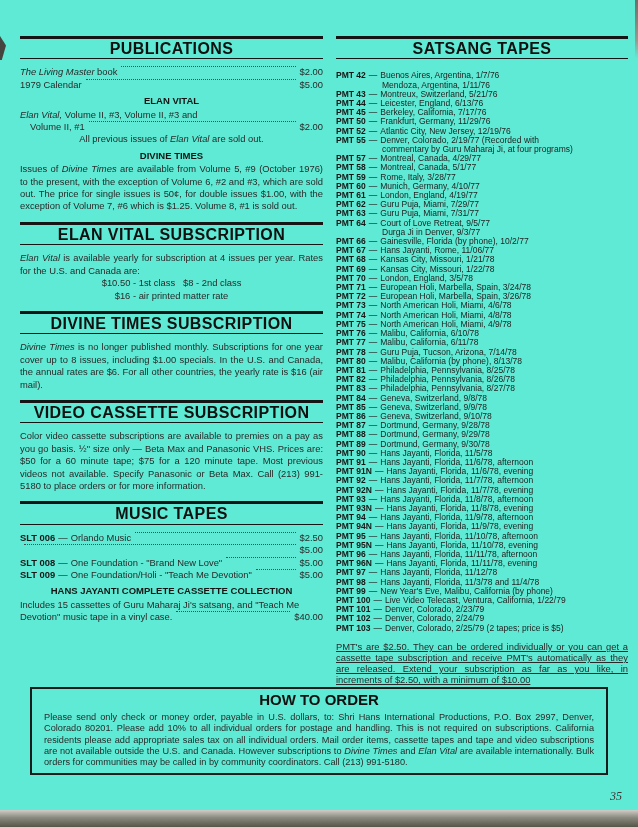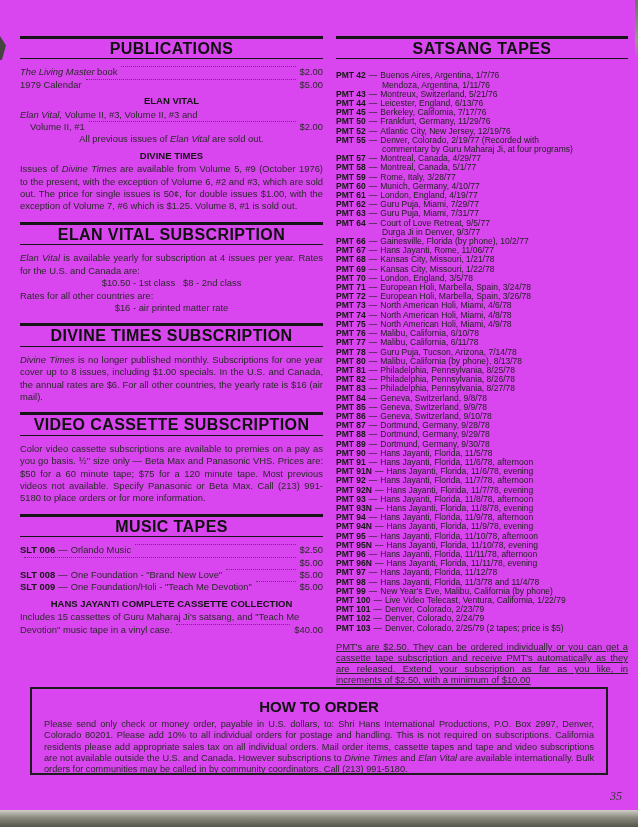--- a/index.html
+++ b/index.html
@@ -1,19 +1,19 @@
 <!DOCTYPE html>
 <html><head>
 <meta charset="utf-8">
 <style>
   * { margin:0; padding:0; box-sizing:border-box; }
   html,body { background:#b8b6b0; }
   .page {
     position:relative; width:638px; height:827px; overflow:hidden;
-    background:#d946ef;
+    background:#5eead4;
     font-family:"Liberation Sans", sans-serif;
     color:#2a2a2a;
   }
   .col { position:absolute; top:36px; }
   .col-left  { left:20px;  width:303px; font-size:9.4px; line-height:12.4px; }
   .col-right { left:336px; width:292px; font-size:9.4px; line-height:12.4px; }
 
   .sec { margin-bottom:9px; }
   .sec-head { margin-bottom:7px; }
   .rule-d { height:3px; border-top:2px solid #151515; border-bottom:1px solid #151515; }
@@ -33,21 +33,21 @@
   .dash { margin:0 3px; }
 
   .pmt-list { margin-top:12px; font-size:8.5px; line-height:9.2px; color:#232323; }
   .pmt-l1 { white-space:nowrap; }
   .code { font-weight:700; color:#161616; }
   .pmt-l2 { padding-left:46px; white-space:nowrap; }
   .pmt-note { margin-top:8px; font-size:9.4px; line-height:11.2px;text-decoration:underline; }
 
   .order-box {
     position:absolute; left:30px; top:687px; width:578px; height:88px;
-    border:2px solid #1c1c1c; padding:7px 12px 0;
+    border:2px solid #1c1c1c; padding:0 12px 0;
   }
   .order-title { text-align:center; font-size:15px; font-weight:700; margin:2px 0 4px; color:#101010; }
   .order-para { font-size:9.2px; line-height:11.3px; }
 
   .page-num {
     position:absolute; right:16px; top:789px;
     font-family:"Liberation Serif", serif; font-style:italic; font-size:12px; color:#3a3a3a;
   }
 
   
@@ -98,21 +98,20 @@
     </section>
 
     <section class="sec">
       <header class="sec-head">
         <div class="rule-d"></div>
         <h2 class="sec-title">ELAN VITAL SUBSCRIPTION</h2>
         <div class="rule-s"></div>
       </header>
       <p class="just"><i>Elan Vital</i><span> is available yearly for subscription at 4 issues per year. Rates for the U.S. and Canada are:</span></p>
       <div class="center">$10.50 - 1st class&nbsp;&nbsp;&nbsp;$8 - 2nd class</div>
-      <div>Rates for all other countries are:</div>
       <div class="center">$16 - air printed matter rate</div>
     </section>
 
     <section class="sec">
       <header class="sec-head">
         <div class="rule-d"></div>
         <h2 class="sec-title">DIVINE TIMES SUBSCRIPTION</h2>
         <div class="rule-s"></div>
       </header>
       <p class="just"><i>Divine Times</i><span> is no longer published monthly. Subscriptions for one year cover up to 8 issues, including $1.00 specials. In the U.S. and Canada, the annual rates are $6. For all other countries, the yearly rate is $16 (air mail).</span></p>

